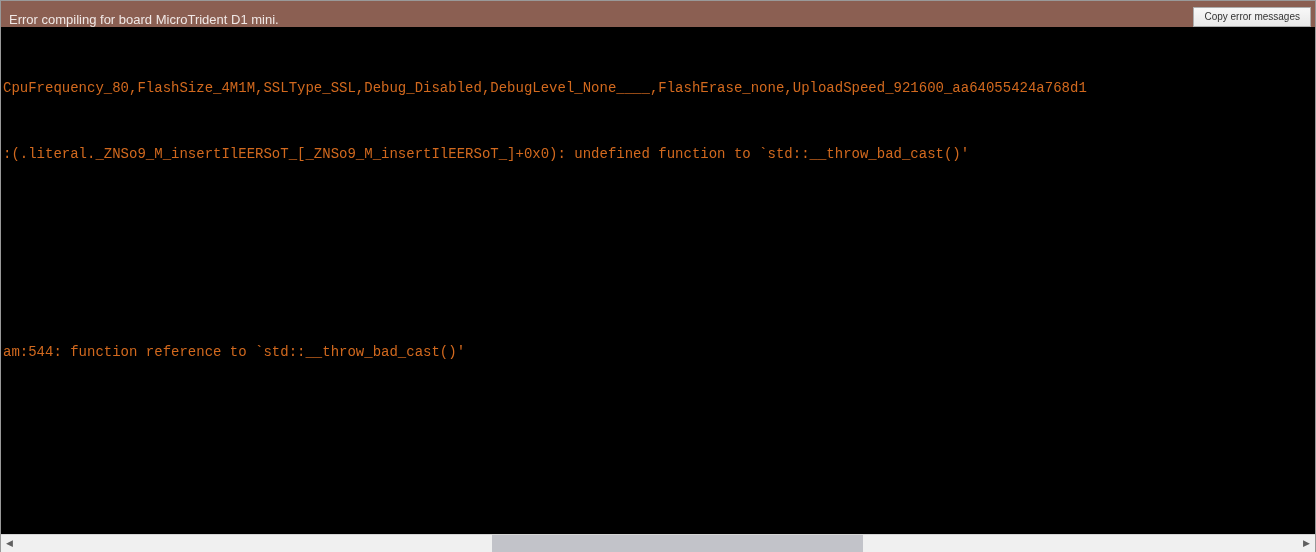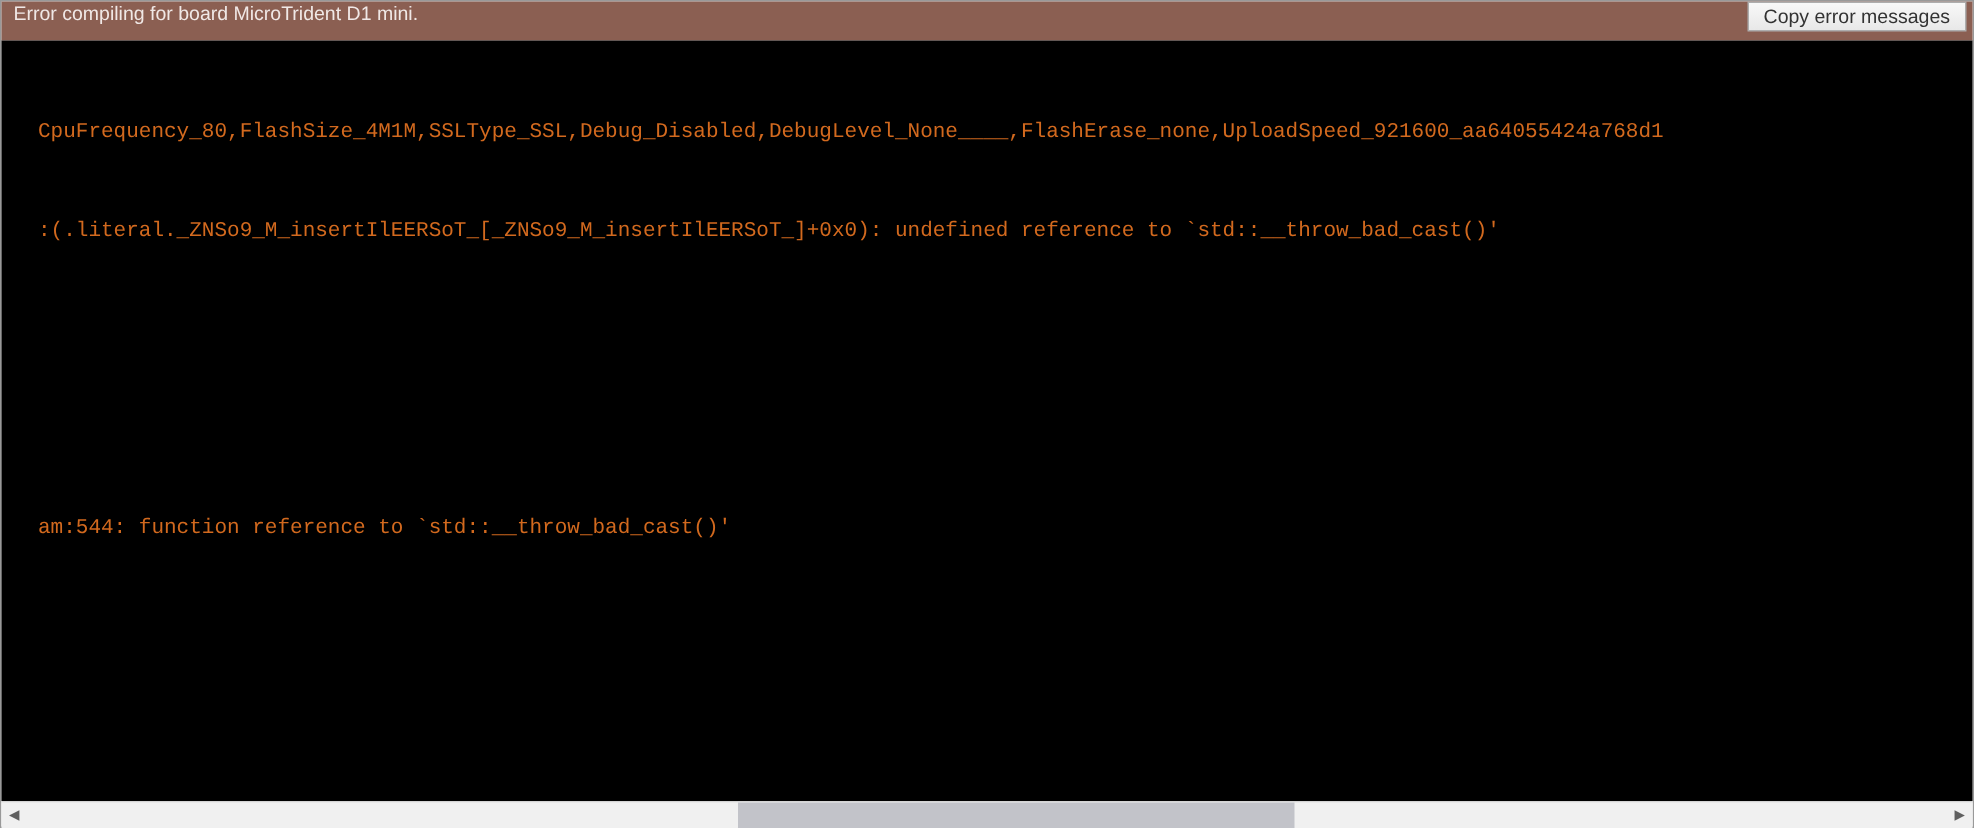--- a/index.html
+++ b/index.html
@@ -22,56 +22,56 @@
       border: 1px solid #999;
       display: flex;
       flex-direction: column;
     }
     
     .header-bar {
       background: #8b5f52;
       color: #f0e8e6;
       height: 26px;
       display: flex;
-      align-items: flex-start;
+      align-items: flex-end;
       justify-content: space-between;
       padding: 0 4px 0 8px;
       font-size: 13px;
       flex-shrink: 0;
     }
     
     .header-title {
       white-space: nowrap;
       overflow: hidden;
     }
     
     .copy-button {
       background: linear-gradient(to bottom, #f8f8f8, #e8e8e8);
       border: 1px solid #adadad;
       color: #333;
-      font-size: 13px;
+      font-size: 10px;
       padding: 2px 10px;
       cursor: pointer;
       font-family: "Segoe UI", Tahoma, sans-serif;
       height: 20px;
       line-height: 14px;
     }
     
     .console-wrapper {
       flex: 1;
       background: #000;
       overflow: hidden;
       position: relative;
     }
     
     .console-output {
       width: 100%;
       height: 100%;
       overflow: auto;
-      padding: 6px 24px;
+      padding: 6px 2px;
       font-family: "Consolas", "Courier New", monospace;
       font-size: 14px;
       line-height: 22px;
       color: #d2691e;
       white-space: pre;
     }
     
     .console-line {
       display: block;
       min-height: 22px;
@@ -123,21 +123,21 @@
 <div class="container">
 
   <div class="header-bar">
     <span class="header-title">Error compiling for board MicroTrident D1 mini.</span>
     <button class="copy-button">Copy error messages</button>
   </div>
 
   <div class="console-wrapper">
     <div class="console-output">
       <span class="console-line">CpuFrequency_80,FlashSize_4M1M,SSLType_SSL,Debug_Disabled,DebugLevel_None____,FlashErase_none,UploadSpeed_921600_aa64055424a768d1</span>
-      <span class="console-line">:(.literal._ZNSo9_M_insertIlEERSoT_[_ZNSo9_M_insertIlEERSoT_]+0x0): undefined reference to `std::__throw_bad_cast()'</span>
+      <span class="console-line">:(.literal._ZNSo9_M_insertIlEERSoT_[_ZNSo9_M_insertIlEERSoT_]+0x0): undefined function to `std::__throw_bad_cast()'</span>
       <span class="console-line"></span>
       <span class="console-line"></span>
       <span class="console-line">am:544: function reference to `std::__throw_bad_cast()'</span>
       <span class="console-line"></span>
       
       
       
       
       
       

